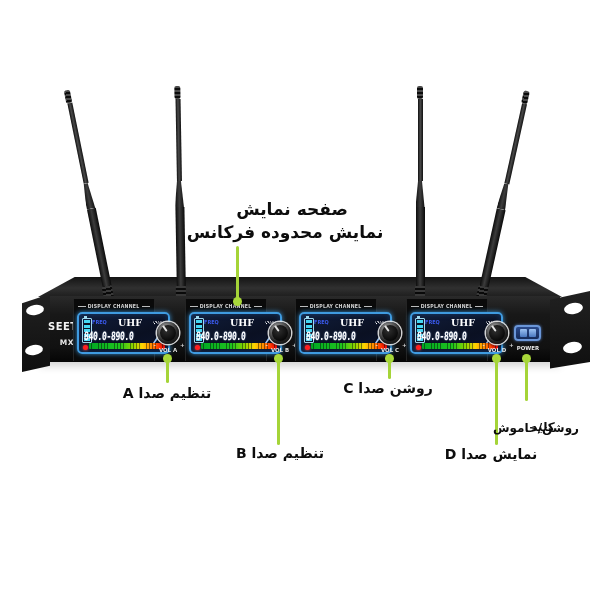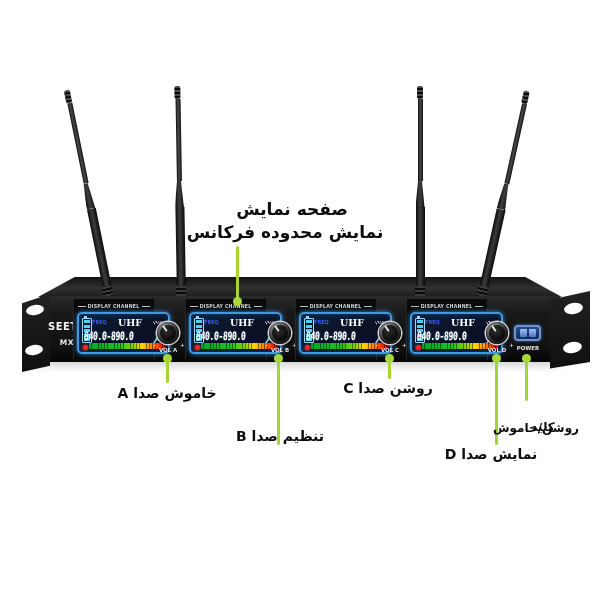--- a/index.html
+++ b/index.html
@@ -280,25 +280,25 @@
   </div>
   <div class="power-label">POWER</div>
 
   <div class="fa fa-lg" style="left:292px;top:199px;">صفحه نمایش</div>
   <div class="fa fa-lg" style="left:285px;top:222px;">نمایش محدوده فرکانس</div>
   <div class="ann-line" style="left:236px;top:246px;height:56px;"></div>
   <div class="ann-dot" style="left:233px;top:297px;"></div>
 
   <div class="ann-dot" style="left:163px;top:354px;"></div>
   <div class="ann-line" style="left:166px;top:357px;height:26px;"></div>
-  <div class="fa fa-md" style="left:167px;top:385px;">خاموش صدا A</div>
+  <div class="fa fa-md" style="left:167px;top:385px;">تنظیم صدا A</div>
 
   <div class="ann-dot" style="left:274px;top:354px;"></div>
   <div class="ann-line" style="left:277px;top:357px;height:88px;"></div>
-  <div class="fa fa-md" style="left:280px;top:428px;">تنظیم صدا B</div>
+  <div class="fa fa-md" style="left:280px;top:445px;">تنظیم صدا B</div>
 
   <div class="ann-dot" style="left:385px;top:354px;"></div>
   <div class="ann-line" style="left:388px;top:357px;height:22px;"></div>
   <div class="fa fa-md" style="left:388px;top:380px;">روشن صدا C</div>
 
   <div class="ann-dot" style="left:492px;top:354px;"></div>
   <div class="ann-line" style="left:495px;top:357px;height:88px;"></div>
   <div class="fa fa-md" style="left:491px;top:446px;">نمایش صدا D</div>
 
   <div class="ann-dot" style="left:522px;top:354px;"></div>

